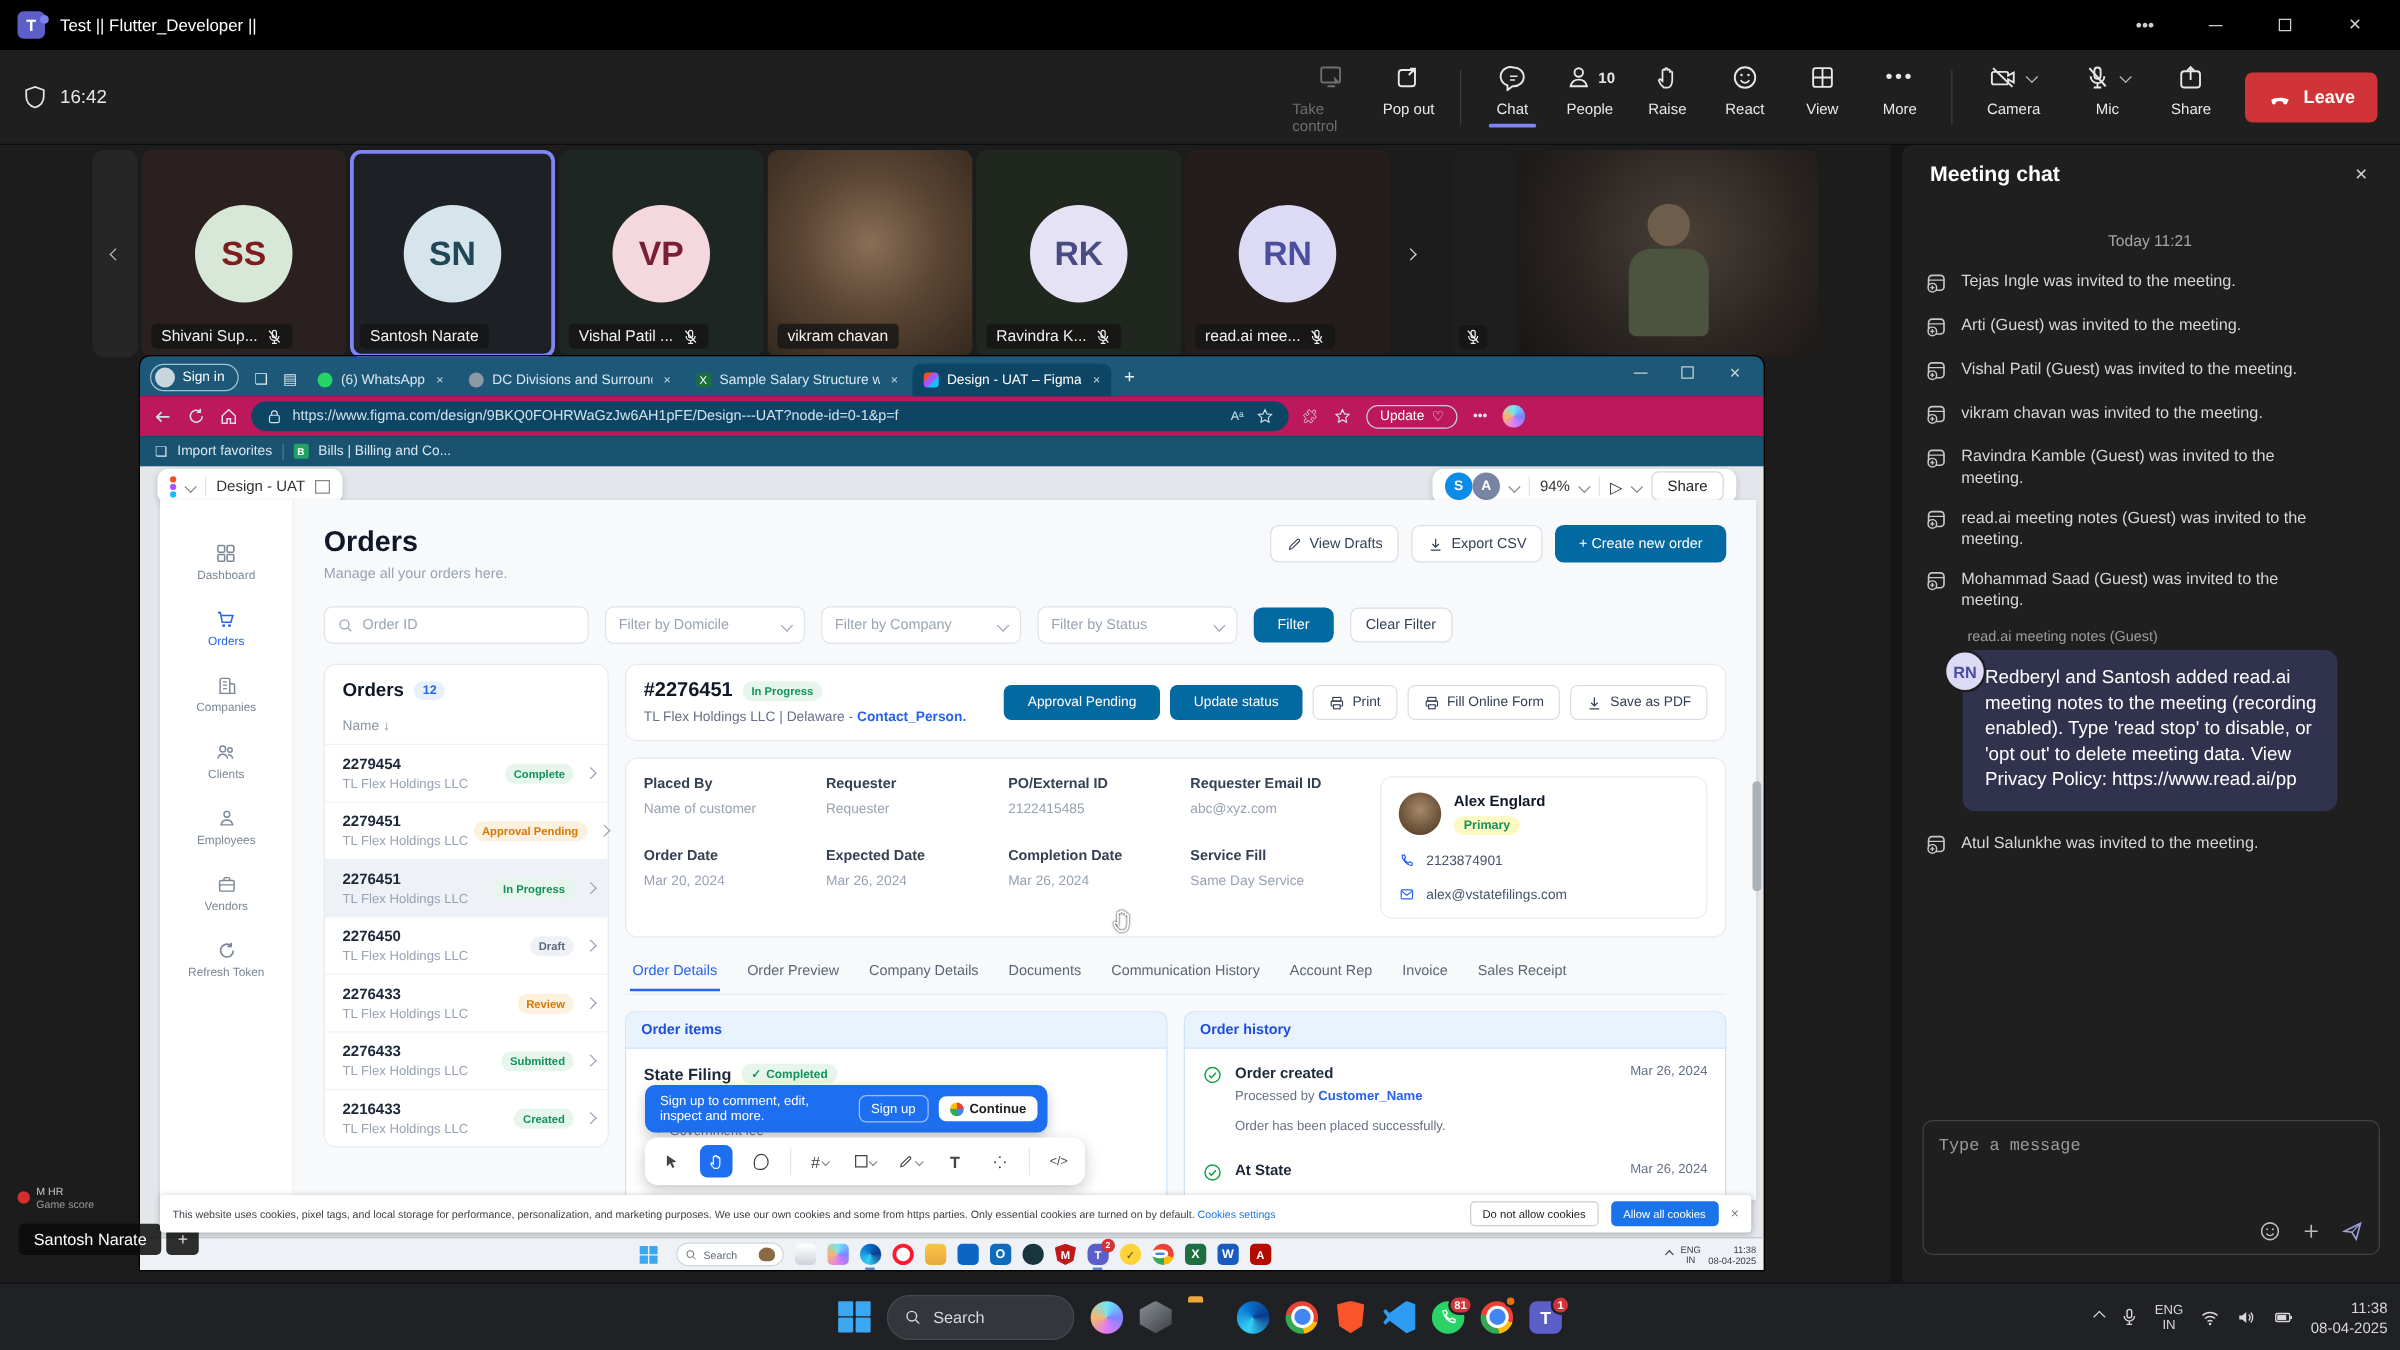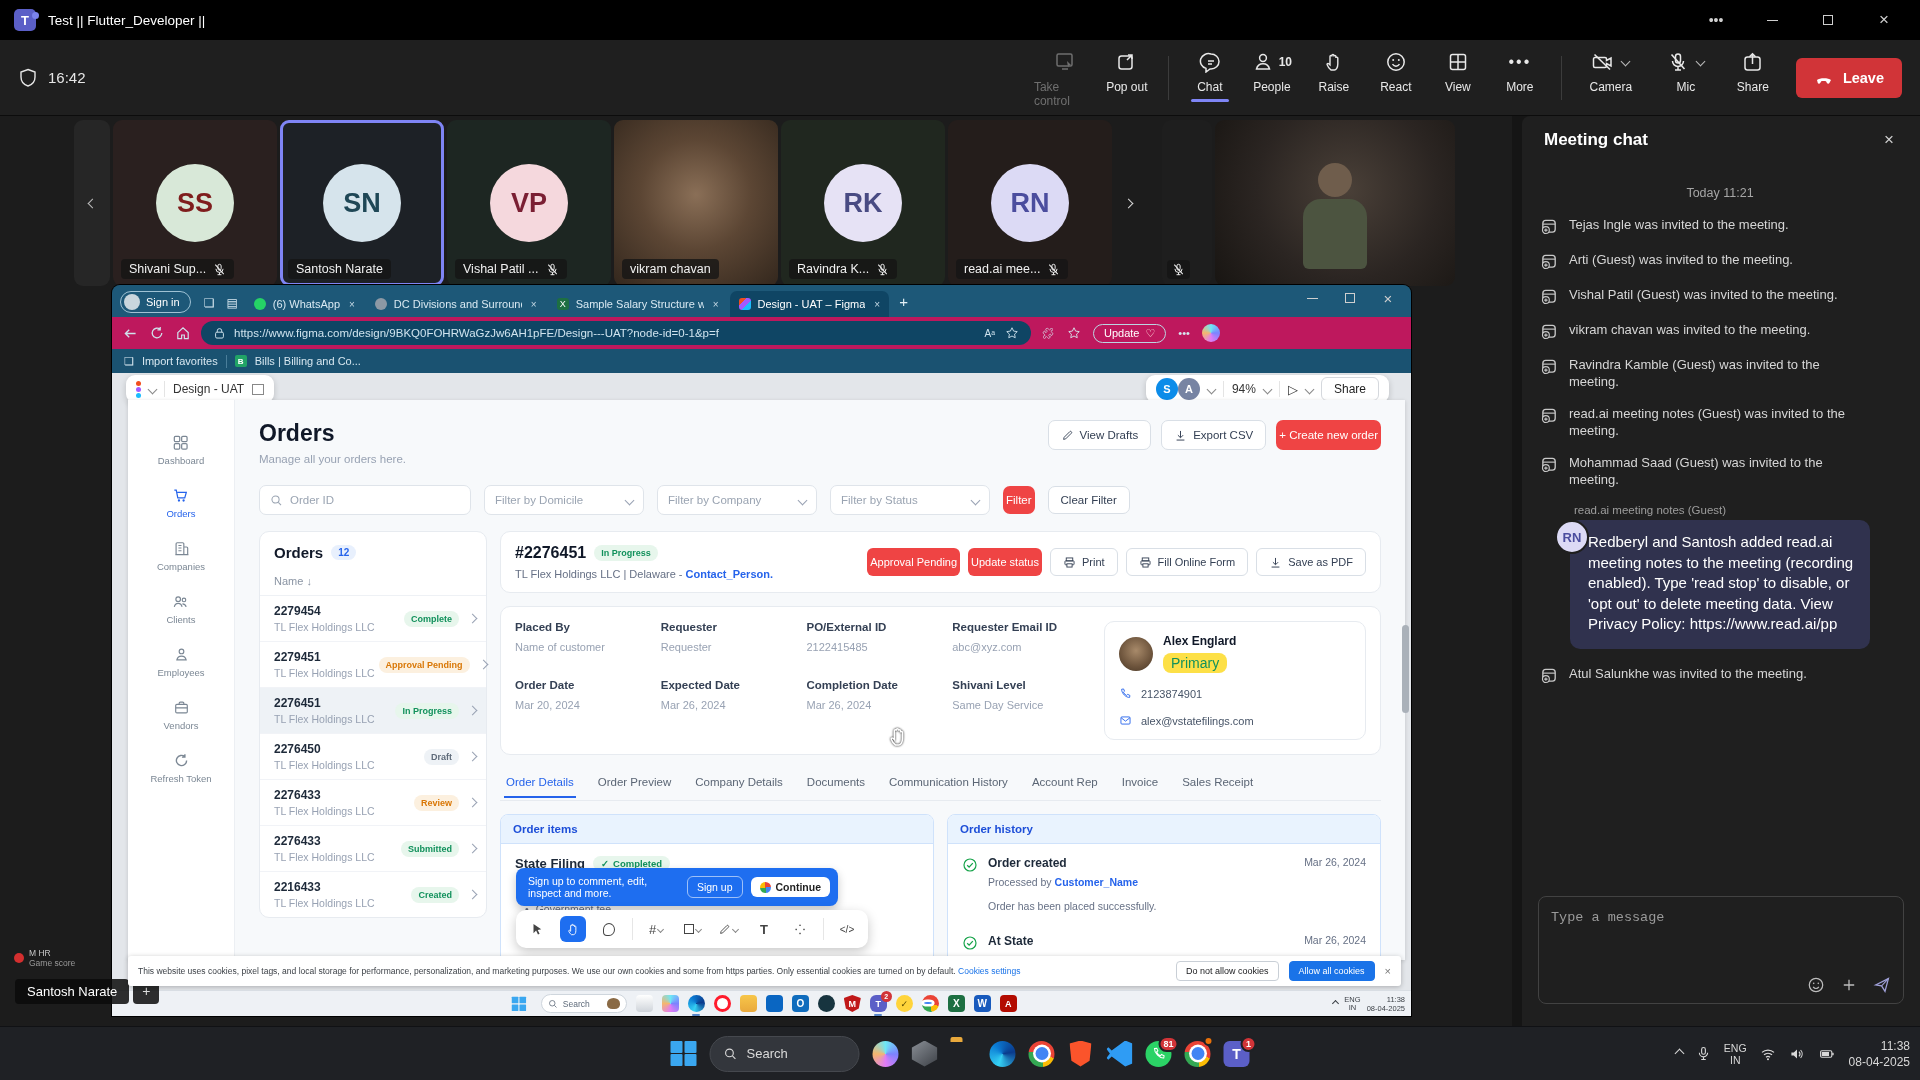--- a/index.html
+++ b/index.html
@@ -103,21 +103,21 @@
   .frame{position:absolute;left:16px;top:27px;width:1277px;height:560px;background:#f7f9fb;box-shadow:0 1px 4px rgba(0,0,0,.15);display:flex;overflow:hidden}
   .mini-side{width:107px;background:#fff;border-right:1px solid #eceff3;padding-top:34px;display:flex;flex-direction:column;align-items:center;gap:21px}
   .ms-item{display:flex;flex-direction:column;align-items:center;gap:4px;color:#7b8794;font-size:9.5px}
   .ms-item.active{color:#2563eb}
   .frame-main{flex:1;padding:20px 24px 0;position:relative;min-width:0}
   .pg-head{display:flex;align-items:flex-start}
   .pg-title{font-size:23px;font-weight:bold;color:#101828}
   .pg-sub{font-size:11.5px;color:#98a2b3;margin-top:6px}
   .head-actions{margin-left:auto;display:flex;gap:10px;align-items:center}
   .wbtn{background:#fff;border:1px solid #d9dfe6;border-radius:7px;height:30px;padding:0 12px;display:flex;align-items:center;gap:6px;font-size:11.5px;color:#344054}
-  .bbtn{background:#ef4444;color:#fff;border-radius:7px;height:30px;padding:0 3px;display:flex;align-items:center;font-size:11.5px;border:none}
+  .bbtn{background:#0369a1;color:#fff;border-radius:7px;height:30px;padding:0 19px;display:flex;align-items:center;font-size:11.5px;border:none}
   .filters{display:flex;gap:13px;margin-top:20px;align-items:center}
   .finput{width:212px;height:30px;border:1px solid #dfe4ea;border-radius:7px;background:#fff;display:flex;align-items:center;gap:7px;padding:0 10px;color:#9aa4b2;font-size:11.5px}
   .fdrop{width:160px;height:30px;border:1px solid #dfe4ea;border-radius:7px;background:#fff;display:flex;align-items:center;padding:0 10px;color:#9aa4b2;font-size:11.5px}
   .fdrop .chev{margin-left:auto;color:#98a2b3}
   .cols{display:flex;gap:13px;margin-top:16px;align-items:flex-start}
   .card{background:#fff;border:1px solid #e7ebf0;border-radius:10px}
   .olist{width:228px;flex:none}
   .olist-head{padding:12px 14px 8px;display:flex;align-items:center;gap:8px;font-size:15px;font-weight:bold;color:#101828}
   .count-badge{background:#e8f0fd;color:#2563eb;font-size:10px;font-weight:bold;border-radius:9px;padding:2px 7px}
   .olist-col{padding:6px 14px 8px;color:#8a94a3;font-size:11px;border-bottom:1px solid #eef1f5}
@@ -139,21 +139,21 @@
   .dh-btns .bbtn{height:28px;font-size:11px;border-radius:6px}
   .dh-btns .wbtn{height:28px;font-size:11px;border-radius:6px}
   .dinfo{display:flex;padding:14px;gap:16px}
   .fgrid{flex:1;display:grid;grid-template-columns:repeat(4,1fr);row-gap:26px;column-gap:10px;align-content:start}
   .fld .l{font-size:11.5px;font-weight:bold;color:#344054}
   .fld .v{font-size:11px;color:#98a2b3;margin-top:8px}
   .contact{width:262px;border:1px solid #e7ebf0;border-radius:10px;padding:12px 14px;flex:none}
   .c-top{display:flex;gap:10px;align-items:center}
   .c-av{width:34px;height:34px;border-radius:50%;background:radial-gradient(circle at 50% 40%,#a88a6a 0%,#6d543c 60%,#453525 100%)}
   .c-name{font-size:12px;font-weight:bold;color:#101828}
-  .c-badge{display:inline-block;margin-top:5px;background:#fde047;color:#12915c;font-size:14px;font-weight:normal;border-radius:8px;padding:2px 8px}
+  .c-badge{display:inline-block;margin-top:5px;background:#fef9c3;color:#12915c;font-size:10px;font-weight:bold;border-radius:8px;padding:2px 8px}
   .c-row{display:flex;gap:9px;align-items:center;margin-top:14px;font-size:11px;color:#475467}
   .c-row .ic{color:#2563eb}
   .dtabs{display:flex;gap:20px;padding:2px 4px;font-size:11.5px;color:#5b6675;border-bottom:1px solid #e7ebf0}
   .dtab{padding:6px 2px 8px;white-space:nowrap}
   .dtab.active{color:#2563eb;font-weight:normal;border-bottom:2.5px solid #2563eb}
   .twocards{display:flex;gap:13px}
   .sect{flex:1;border:1px solid #cfe2fb;border-radius:8px;overflow:hidden;background:#fff;min-width:0}
   .sect-head{background:#e9f3fe;border-bottom:1px solid #cfe2fb;color:#1d4ed8;font-weight:bold;font-size:11.5px;padding:8px 12px}
   .sect-body{padding:12px 14px 20px}
   .item-line{display:flex;align-items:center;gap:8px;font-size:13px;font-weight:bold;color:#1d2939}
@@ -901,21 +901,21 @@
                     </div>
                   <div class="fld">
                       <div class="l">Expected Date</div>
                       <div class="v">Mar 26, 2024</div>
                     </div>
                   <div class="fld">
                       <div class="l">Completion Date</div>
                       <div class="v">Mar 26, 2024</div>
                     </div>
                   <div class="fld">
-                      <div class="l">Shivani Level</div>
+                      <div class="l">Service Fill</div>
                       <div class="v">Same Day Service</div>
                     </div>
                 </div>
                 <div class="contact">
                   <div class="c-top">
                     <span class="c-av"></span>
                     <div>
                       <div class="c-name">Alex Englard</div>
                       <span class="c-badge">Primary</span>
                     </div>

